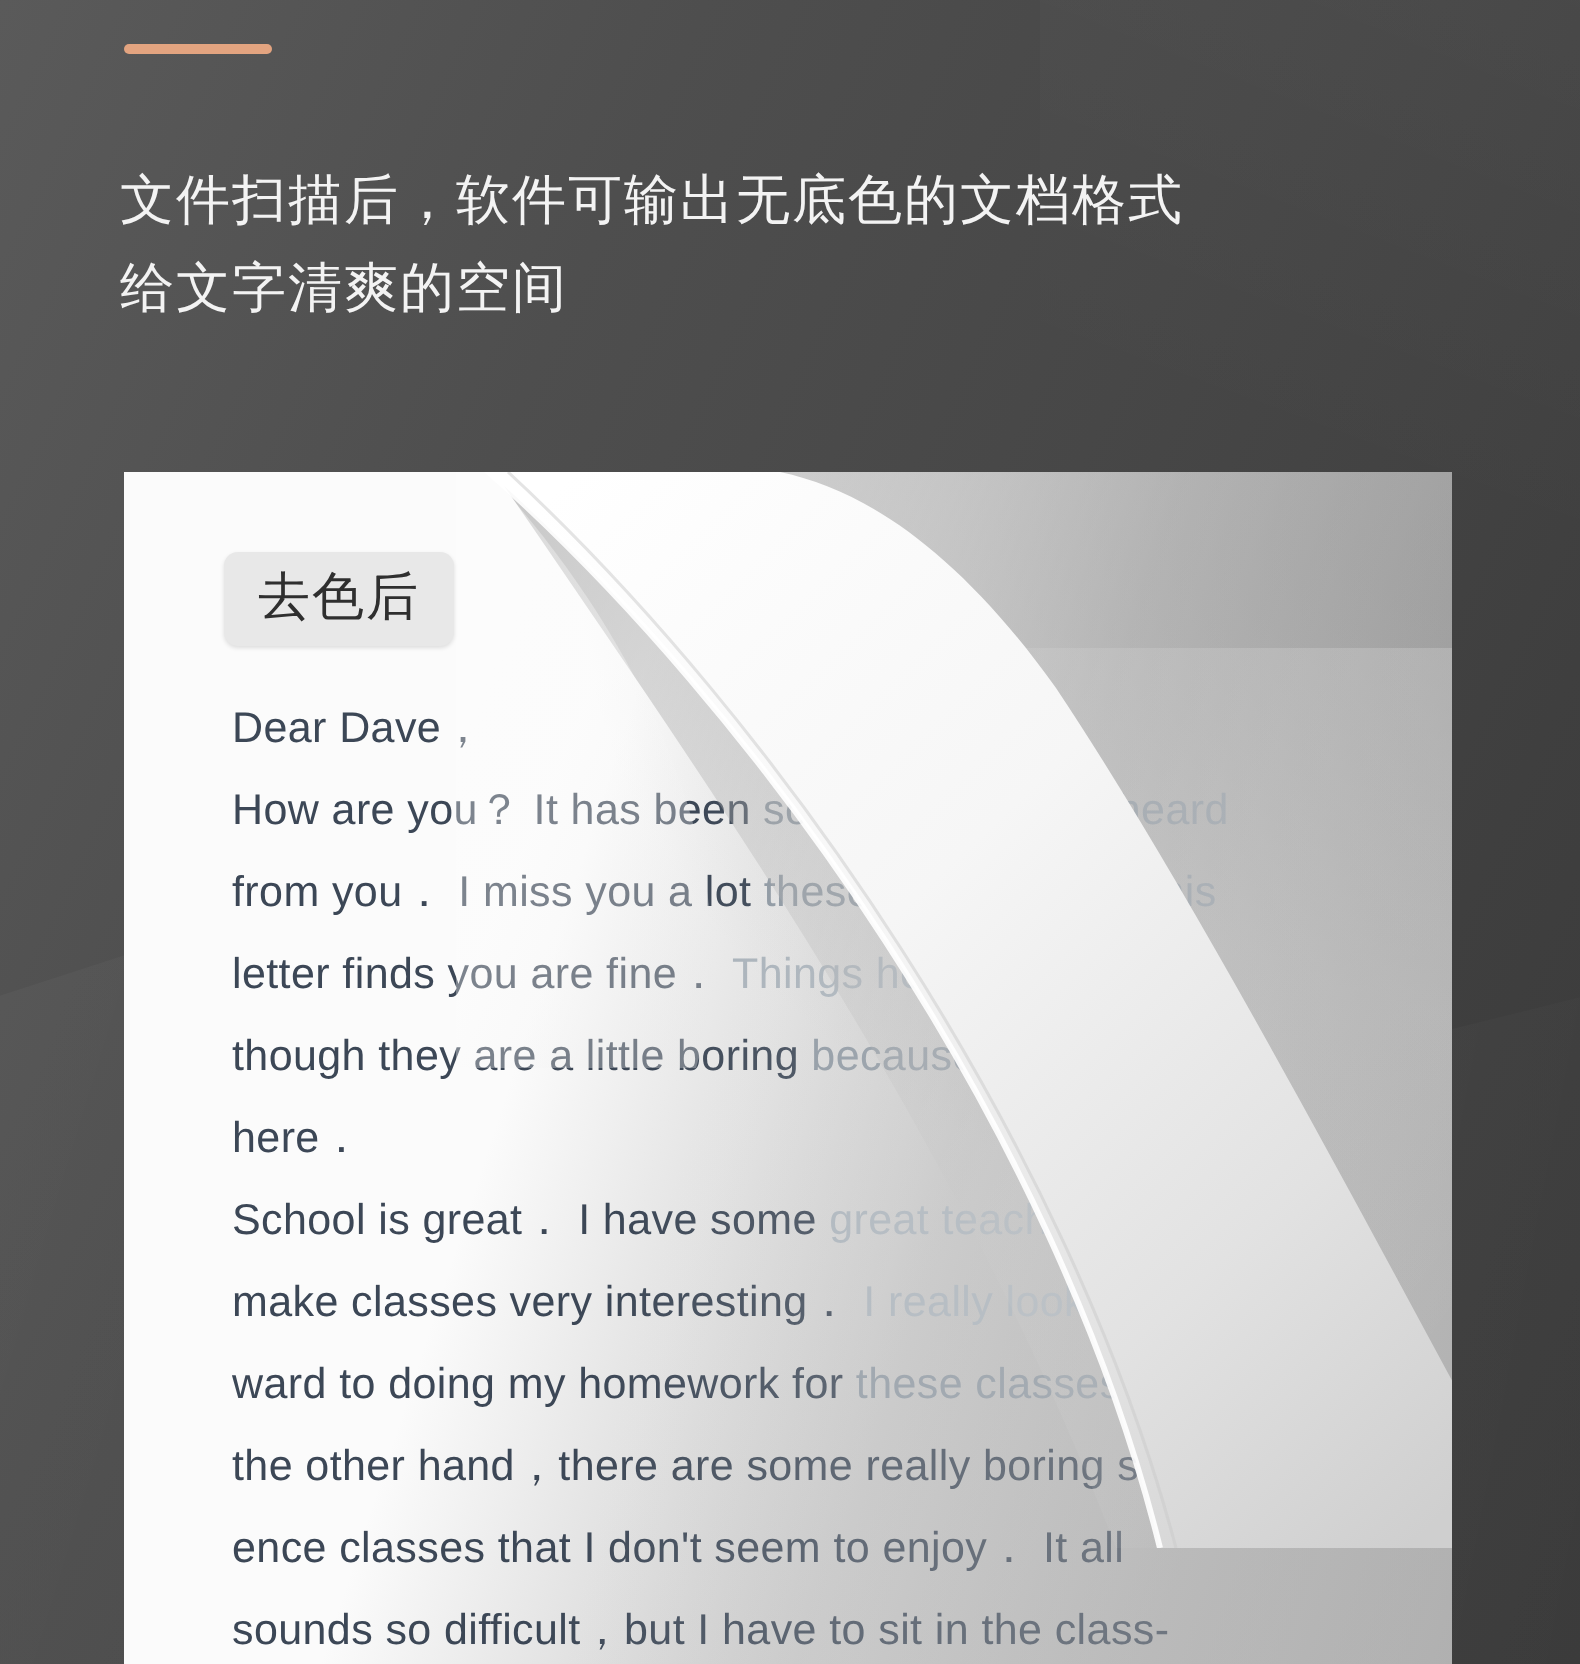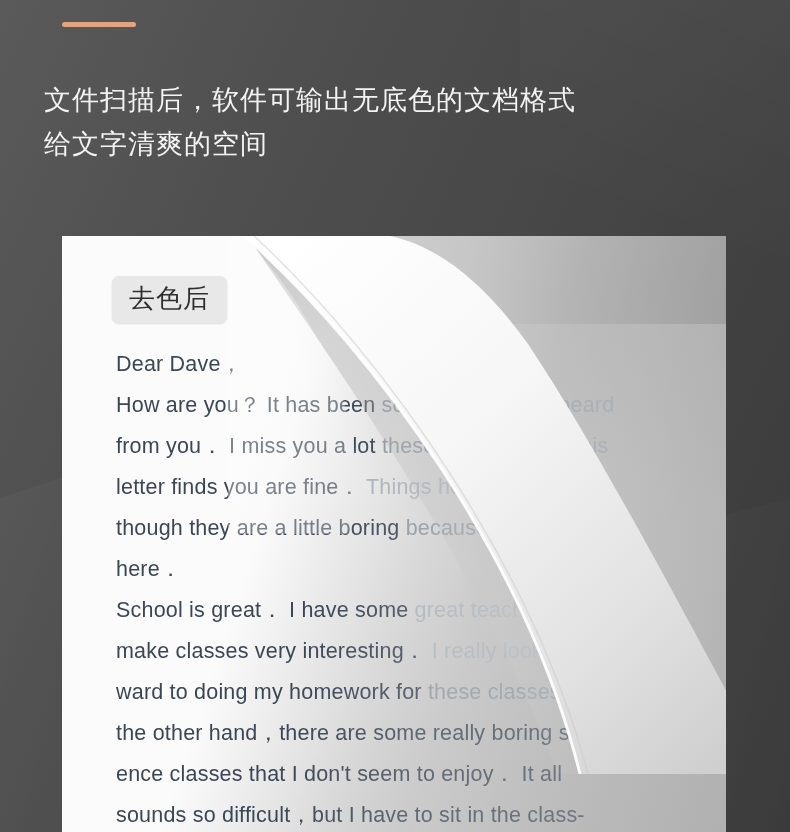--- a/index.html
+++ b/index.html
@@ -57,21 +57,21 @@
     left: 62px;
     top: 22px;
     width: 74px;
     height: 5px;
     border-radius: 3px;
     background: #e3a480;
   }
 
   .headline {
     position: absolute;
-    left: 44px;
+    left: 60px;
     top: 78px;
     width: 650px;
     color: #f3f3f3;
     font-size: 27px;
     line-height: 44px;
     letter-spacing: 1px;
     font-weight: 400;
     white-space: pre-line;
   }
 

